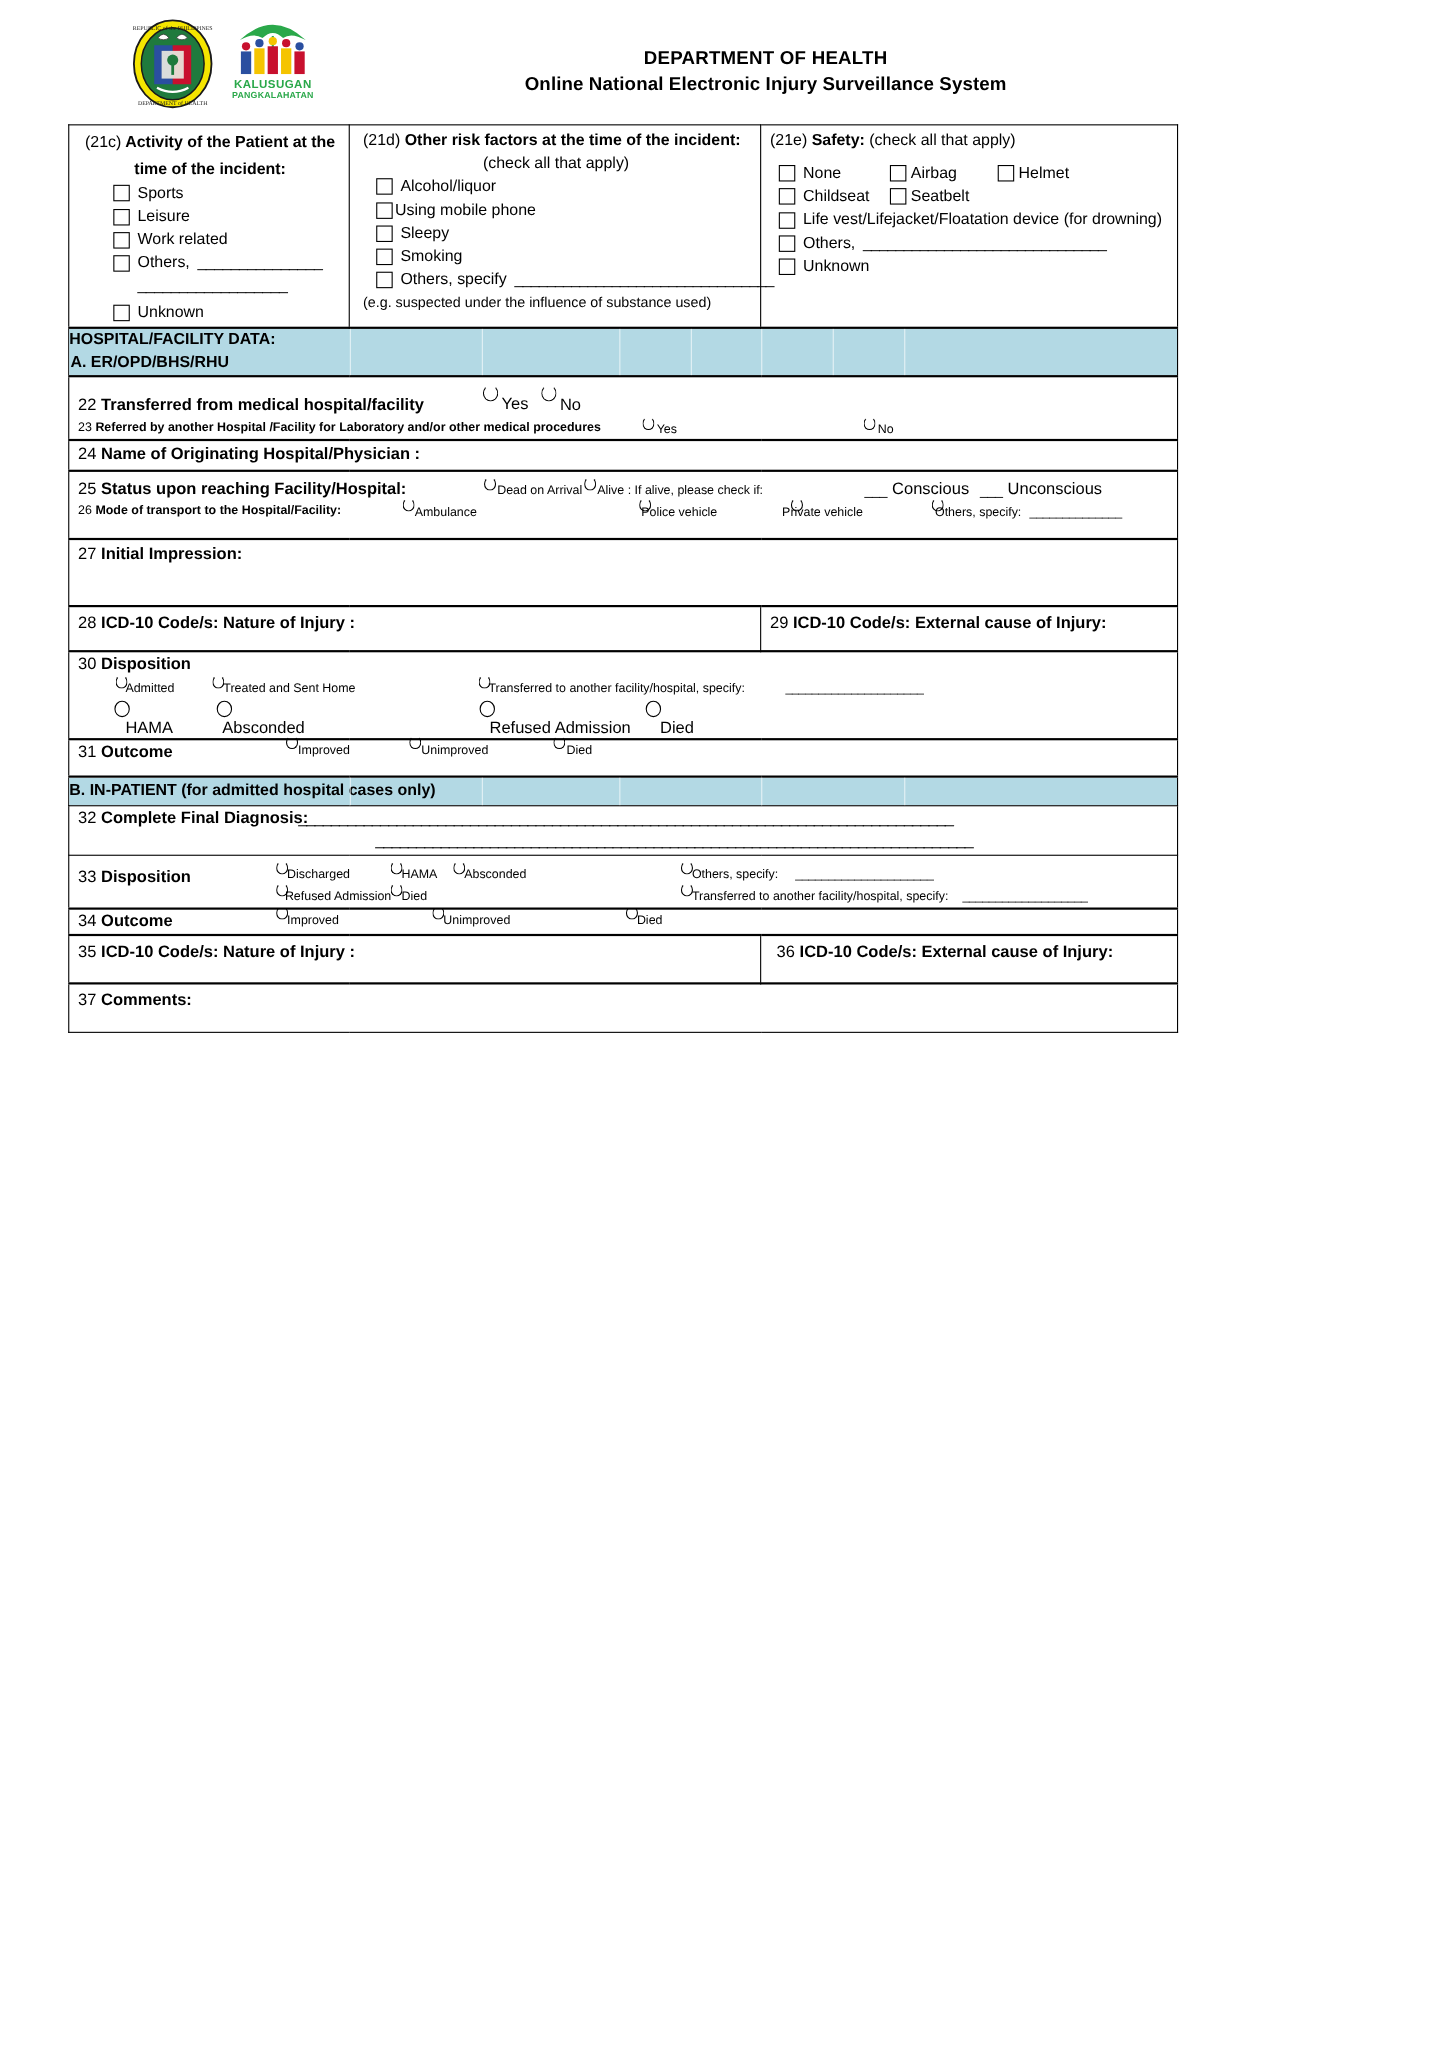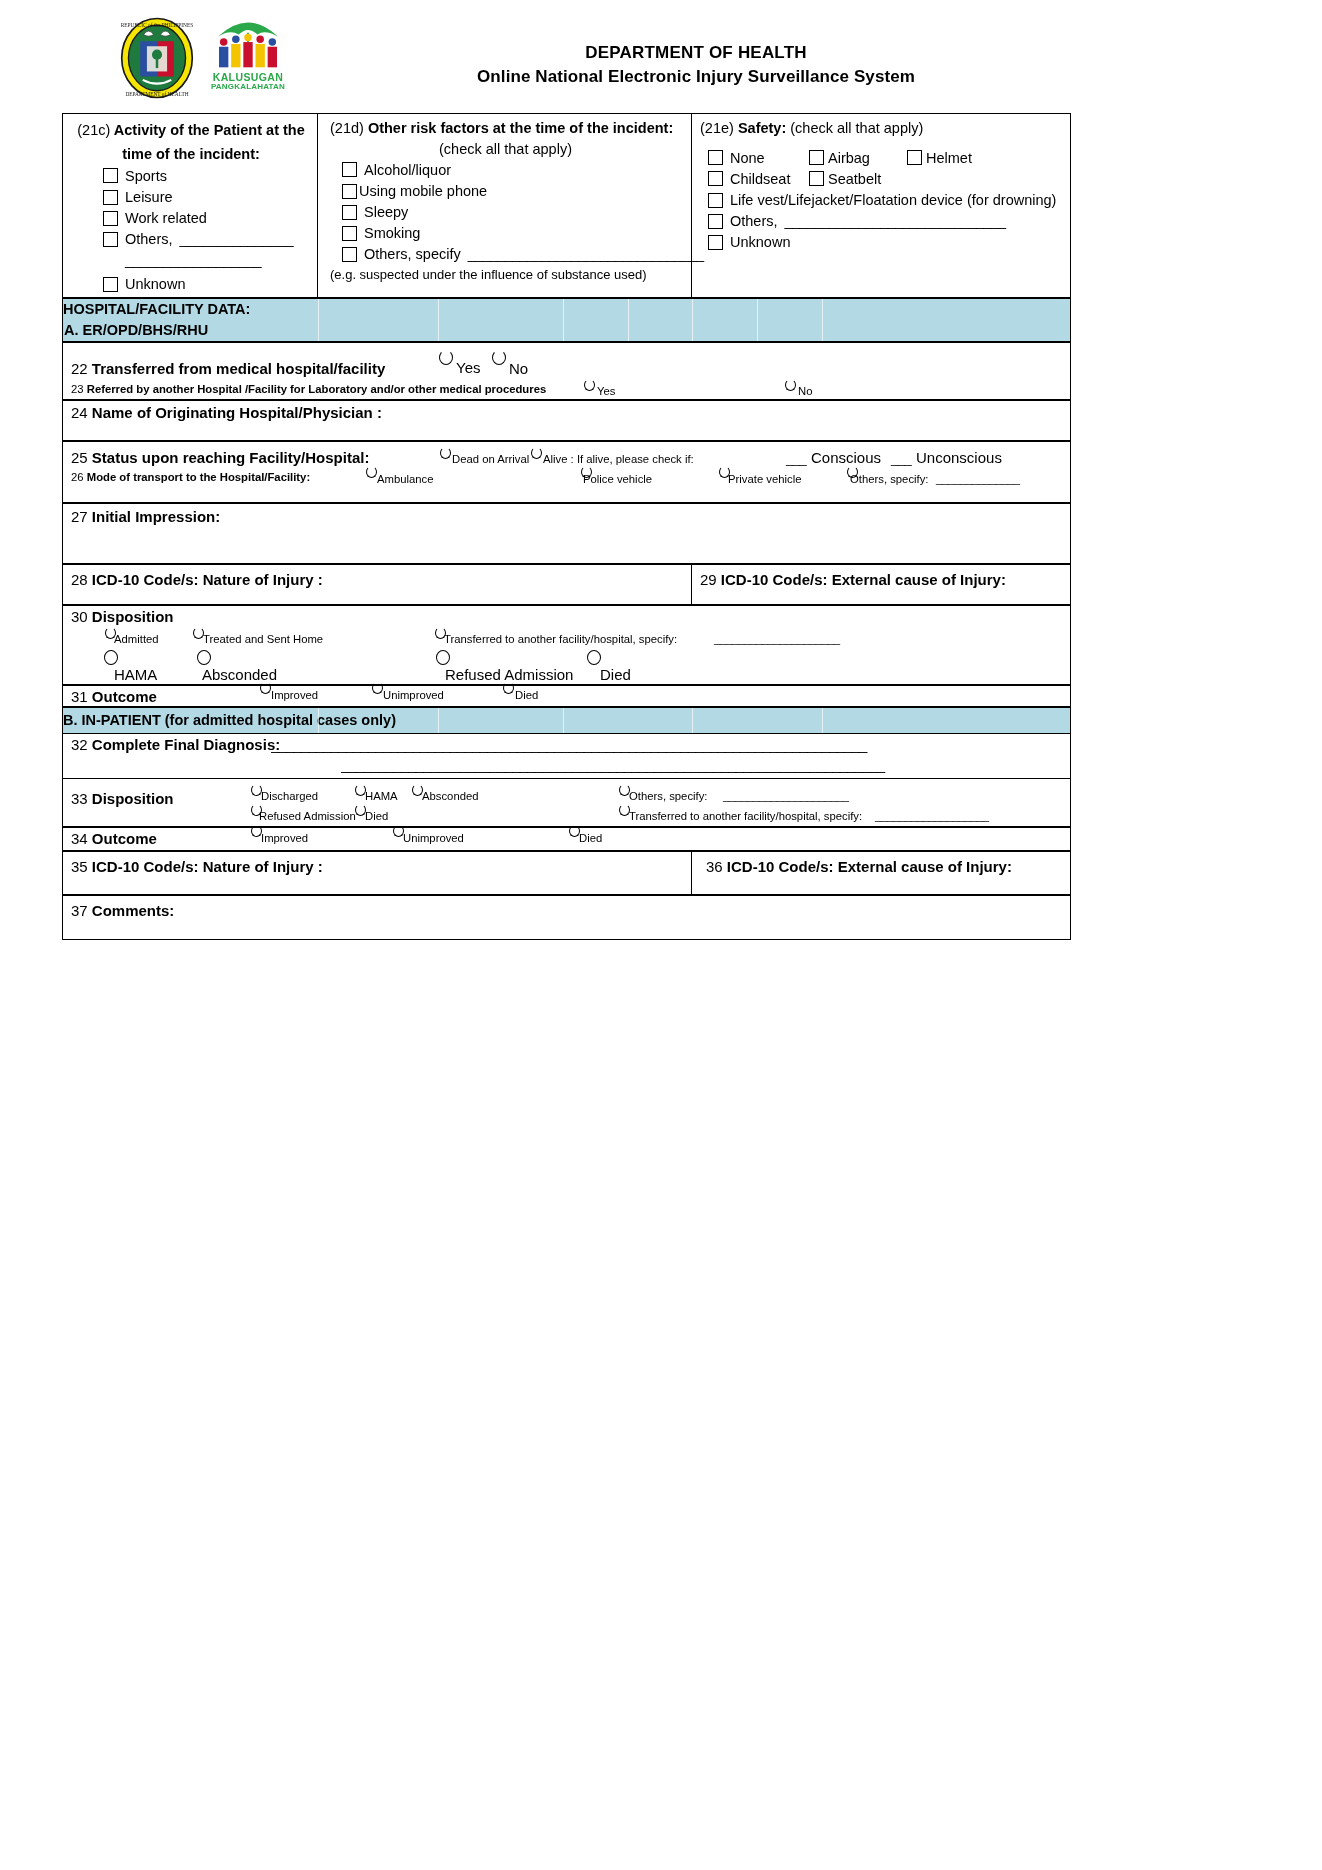--- a/index.html
+++ b/index.html
@@ -350,21 +350,21 @@
         <span class="abs radio" style="left:521px;top:36px;"></span>
         <span class="abs f11" style="left:534px;top:42px;">Yes</span>
         <span class="abs radio" style="left:722px;top:36px;"></span>
         <span class="abs f11" style="left:735px;top:42px;">No</span>
       </div>
     </td>
   </tr>
 
   <tr>
     <td colspan="3" class="thick-top">
-      <div style="position:relative;height:39px;">
+      <div style="position:relative;height:26px;">
         <div class="abs f15" style="left:8px;top:3px;">
           <span class="num">24</span>
           <span class="bold">Name of Originating Hospital/Physician :</span>
         </div>
       </div>
     </td>
   </tr>
 
   <tr>
     <td colspan="3" class="thick-top">
@@ -385,21 +385,21 @@
 
         <div class="abs f11 bold" style="left:8px;top:29px;">
           <span class="num">26</span>
           <span>Mode of transport to the Hospital/Facility:</span>
         </div>
         <span class="abs radio" style="left:303px;top:24px;"></span>
         <span class="abs f11" style="left:314px;top:31px;">Ambulance</span>
         <span class="abs radio" style="left:518px;top:24px;"></span>
         <span class="abs f11" style="left:520px;top:31px;">Police vehicle</span>
         <span class="abs radio" style="left:656px;top:24px;"></span>
-        <span class="abs f11" style="left:665px;top:31px;">Private vehicle</span>
+        <span class="abs f11" style="left:648px;top:31px;">Private vehicle</span>
         <span class="abs radio" style="left:784px;top:24px;"></span>
         <span class="abs f11" style="left:787px;top:31px;">Others, specify:</span>
         <span class="abs f11" style="left:873px;top:31px;letter-spacing:-0.3px;">______________</span>
       </div>
     </td>
   </tr>
 
   <tr>
     <td colspan="3" class="thick-top">
       <div style="position:relative;height:59px;">
@@ -453,21 +453,21 @@
         <span class="abs radio big radio-full" style="left:373px;top:44px;"></span>
         <span class="abs f15" style="left:382px;top:60px;">Refused Admission</span>
         <span class="abs radio big radio-full" style="left:524px;top:44px;"></span>
         <span class="abs f15" style="left:537px;top:60px;">Died</span>
       </div>
     </td>
   </tr>
 
   <tr>
     <td colspan="3" class="thick-top">
-      <div style="position:relative;height:20px;">
+      <div style="position:relative;height:32px;">
         <div class="abs f15" style="left:8px;top:2px;">
           <span class="num">31</span>
           <span class="bold">Outcome</span>
         </div>
         <span class="abs radio" style="left:197px;top:-4px;"></span>
         <span class="abs f11" style="left:208px;top:3px;">Improved</span>
         <span class="abs radio" style="left:309px;top:-4px;"></span>
         <span class="abs f11" style="left:320px;top:3px;">Unimproved</span>
         <span class="abs radio" style="left:440px;top:-4px;"></span>
         <span class="abs f11" style="left:452px;top:3px;">Died</span>

